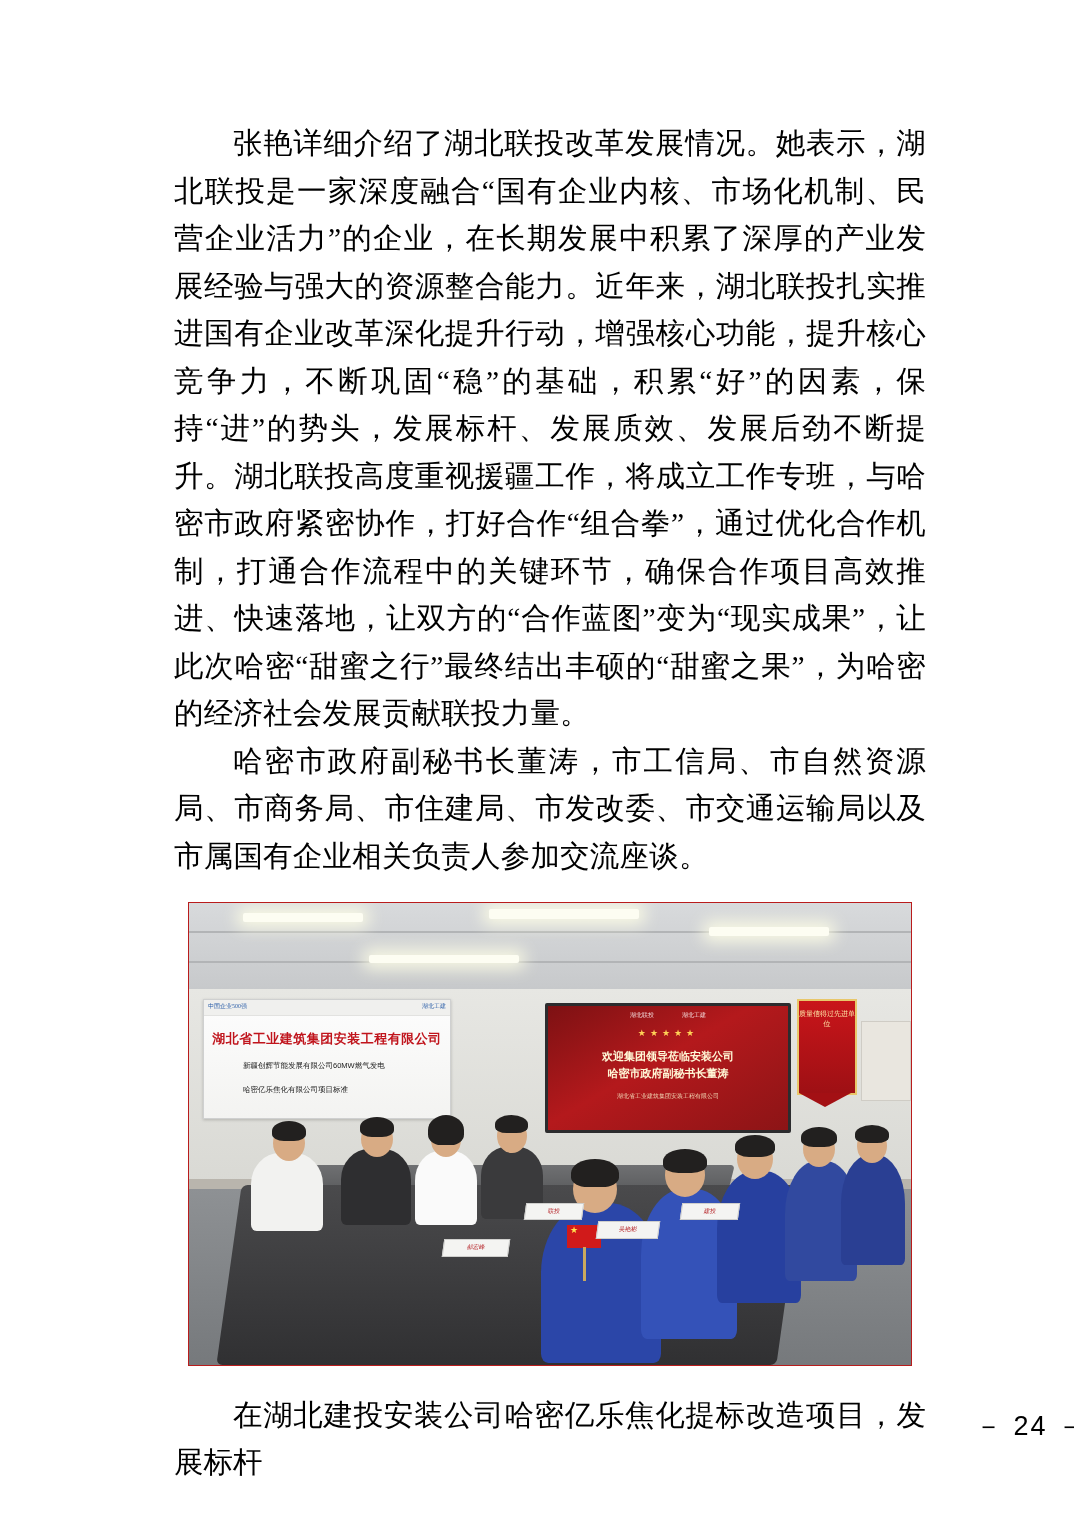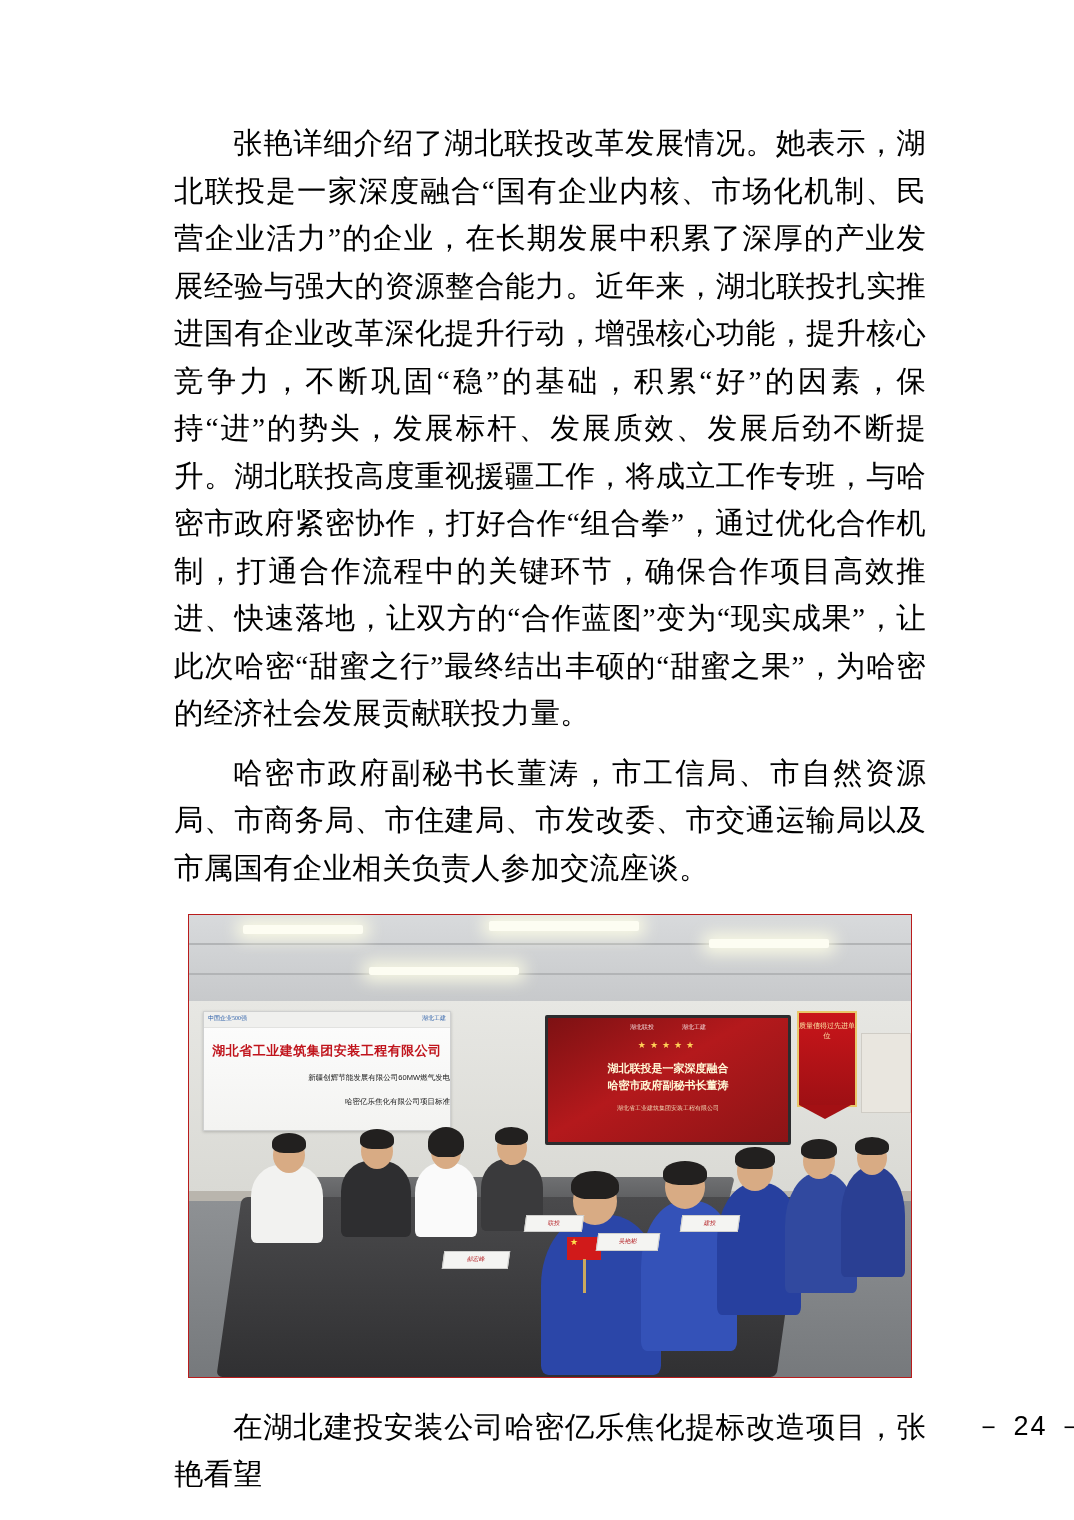--- a/index.html
+++ b/index.html
@@ -32,21 +32,21 @@
     font-size: 29.5px;
     line-height: 47.5px;
     text-align: justify;
     text-justify: inter-ideograph;
     text-indent: 2em;
     margin: 0 0 0 0;
     letter-spacing: 0.2px;
     font-family: "Liberation Serif", "DejaVu Serif", serif;
   }
   .para + .para {
-    margin-top: 12px;
+    margin-top: 0px;
   }
   .figure {
     margin-top: 22px;
     width: 752px;
     display: block;
   }
   .photo {
     position: relative;
     width: 722px;
     height: 462px;
@@ -92,21 +92,21 @@
     height: 16px; background: #f0f0ee; border-bottom: 1px solid #e2e2e0;
     font-size: 6px; color: #2b5ea8; padding: 2px 4px 0 4px; box-sizing: border-box;
     display: flex; justify-content: space-between;
   }
   .banner .b-title {
     margin-top: 14px; text-align: center; color: #c0141c; font-weight: bold;
     font-size: 13px; letter-spacing: .5px;
     font-family: "Liberation Sans", sans-serif;
   }
   .banner .b-sub {
-    margin-top: 12px; text-align: right; color: #1a1a1a; font-size: 7.5px; line-height: 12px;
+    margin-top: 12px; text-align: left; color: #1a1a1a; font-size: 7.5px; line-height: 12px;
     font-family: "Liberation Sans", sans-serif;
     padding-left: 39px;
   }
   .screen {
     position: absolute;
     left: 356px; top: 100px;
     width: 240px; height: 124px;
     background: linear-gradient(150deg, #7d1113, #b4191c 45%, #8c1416);
     border: 3px solid #2c2c2e;
     border-radius: 2px;
@@ -251,21 +251,21 @@
           <div class="b-sub">哈密亿乐焦化有限公司项目标准</div>
         </div>
 
         <div class="screen">
           <div class="logos">
             <span>湖北联投</span>
             <span>湖北工建</span>
           </div>
           <div class="stars">★★★★★</div>
           <div class="s-title">
-            <div>湖北联投是一家深度融合</div>
+            <div>欢迎集团领导莅临安装公司</div>
             <div>哈密市政府副秘书长董涛</div>
           </div>
           <div class="s-sub">湖北省工业建筑集团安装工程有限公司</div>
         </div>
 
         <div class="pennant">
           <div class="p-txt">质量信得过先进单位</div>
         </div>
         <div class="flag-screen-right"></div>
 
@@ -312,18 +312,18 @@
         <div class="flag-pole"></div>
 
         <div class="card" style="left:254px; top:336px; width:64px; height:16px;">郝宏峰</div>
         <div class="card" style="left:408px; top:318px; width:60px; height:16px;">吴艳彬</div>
         <div class="card" style="left:336px; top:300px; width:56px; height:15px;">联投</div>
         <div class="card" style="left:492px; top:300px; width:56px; height:15px;">建投</div>
 
       </div>
     </div>
 
-    <p class="caption">在湖北建投安装公司哈密亿乐焦化提标改造项目，张艳看望</p>
+    <p class="caption">在湖北建投安装公司哈密亿乐焦化提标改造项目，发展标杆</p>
 
   </div>
 
   <div class="pagenum">－ 24 －</div>
 </div>
 
 </body></html>

